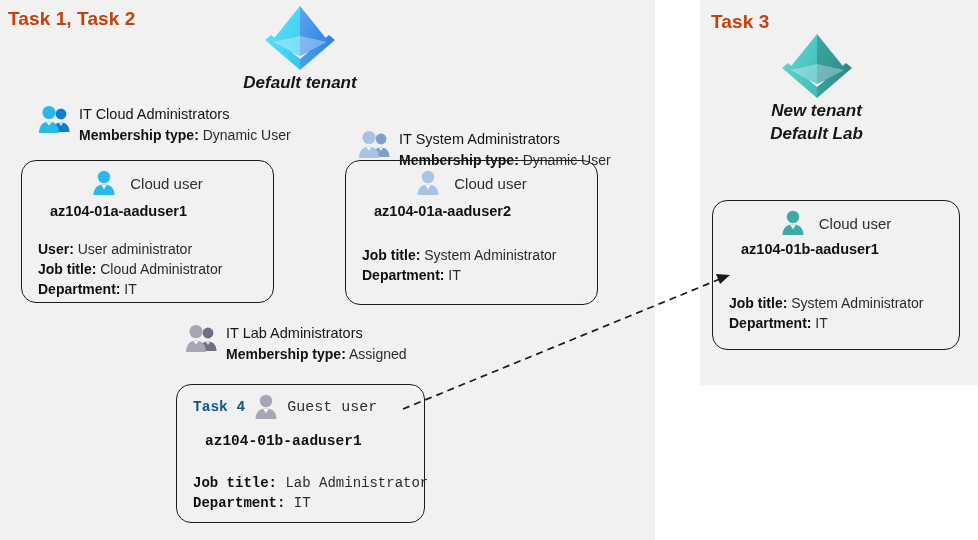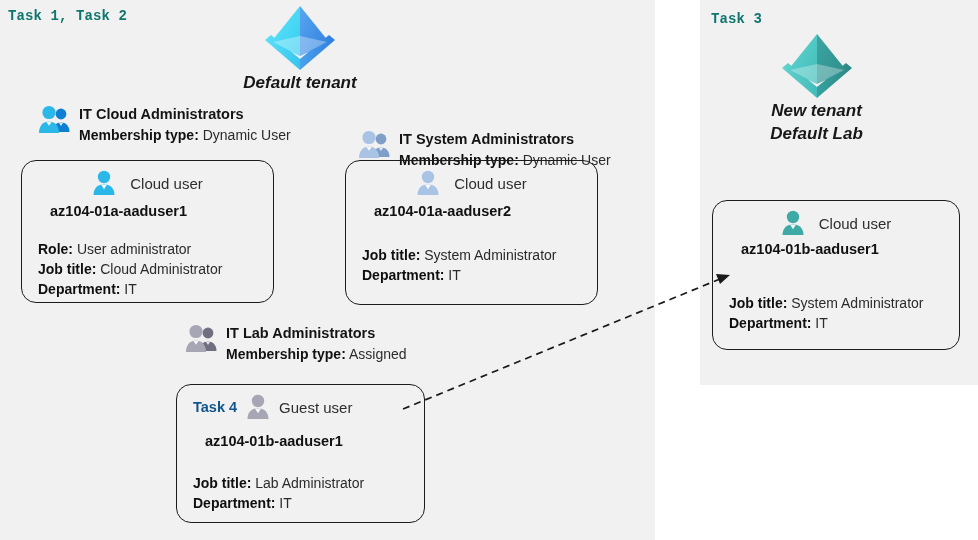--- a/index.html
+++ b/index.html
@@ -10,55 +10,55 @@
   }
   #stage{position:absolute;inset:0;}
 
   
   .panel{position:absolute;background:#f1f1f1;}
   #panel-left{left:0;top:0;width:655px;height:540px;}
   #panel-right{left:700px;top:0;width:278px;height:385px;}
 
   
   .task-label{
-    position:absolute;font-weight:bold;font-size:14px;
-    color:#0f766e;letter-spacing:.1px;white-space:nowrap;font-family:Liberation Mono, monospace;
+    position:absolute;font-weight:bold;font-size:19px;
+    color:#c2410c;letter-spacing:.1px;white-space:nowrap;
   }
   #task12{left:8px;top:8px;}
   #task3{left:711px;top:11px;}
 
   
   .tenant{position:absolute;text-align:center;font-style:italic;}
   .tenant-name{
     font-weight:bold;font-size:17px;color:#171717;white-space:nowrap;
     line-height:1.35;
   }
   #tenant-default{left:180px;top:2px;width:240px;}
   #tenant-new{left:700px;top:30px;width:233px;}
   .tenant-icon{display:block;margin:0 auto;}
 
   
   .group{position:absolute;display:flex;align-items:flex-start;gap:7px;}
   .group-text{line-height:1.45;}
-  .group-title{font-weight:bold;font-size:14.5px;color:#141414;white-space:nowrap;}
+  .group-title{font-weight:normal;font-size:14.5px;color:#141414;white-space:nowrap;}
   .group-meta{font-size:14px;color:#2b2b2b;white-space:nowrap;}
   .group-meta b{color:#111;font-weight:bold;}
   #group-cloud{left:38px;top:104px;}
   #group-system{left:358px;top:104px;margin-top:25px;}
   #group-lab{left:185px;top:323px;}
 
   
   .card{
     position:absolute;border:1.6px solid #1c1c1c;border-radius:15px;
     background:transparent;box-sizing:border-box;
   }
   #card1{left:21px;top:160px;width:253px;height:143px;}
   #card2{left:345px;top:160px;width:253px;height:145px;}
   #card3{left:712px;top:200px;width:248px;height:150px;}
-  #card4{left:176px;top:384px;width:249px;height:139px;}
+  #card4{left:176px;top:384px;width:249px;height:139px;font-family:Liberation Mono, monospace;}
 
   .card-head{
     display:flex;align-items:center;gap:14px;
     position:absolute;left:0;right:0;top:9px;justify-content:center;
   }
   .card-head.with-task{justify-content:flex-start;padding-left:16px;gap:9px;}
   .card-type{font-size:15px;color:#2e2e2e;white-space:nowrap;}
   .card-task{font-weight:bold;font-size:14.5px;color:#12558c;white-space:nowrap;}
 
   .card-upn{
@@ -201,21 +201,21 @@
     <div class="card-head">
       <svg width="24" height="26" viewBox="0 0 24 26">
         <circle cx="12" cy="7" r="6.2" fill="#2bb8e8"></circle>
         <path d="M1.5 25 C1.5 17.6 6.4 14.2 12 14.2 C17.6 14.2 22.5 17.6 22.5 25 Z" fill="#2bb8e8"></path>
         <path d="M9 14.5 L12 19.2 L15 14.5 Z" fill="#ffffff" opacity=".92"></path>
       </svg>
       <span class="card-type">Cloud user</span>
     </div>
     <div class="card-upn">az104-01a-aaduser1</div>
     <div class="card-attrs">
-      <div><b>Role:</b> <span>User administrator</span></div>
+      <div><b>User:</b> <span>User administrator</span></div>
       <div><b>Job title:</b> <span>Cloud Administrator</span></div>
       <div><b>Department:</b> <span>IT</span></div>
     </div>
   </div>
 
   <div class="card" id="card2">
     <div class="card-head">
       <svg width="24" height="26" viewBox="0 0 24 26">
         <circle cx="12" cy="7" r="6.2" fill="#a8c3e4"></circle>
         <path d="M1.5 25 C1.5 17.6 6.4 14.2 12 14.2 C17.6 14.2 22.5 17.6 22.5 25 Z" fill="#a8c3e4"></path>

